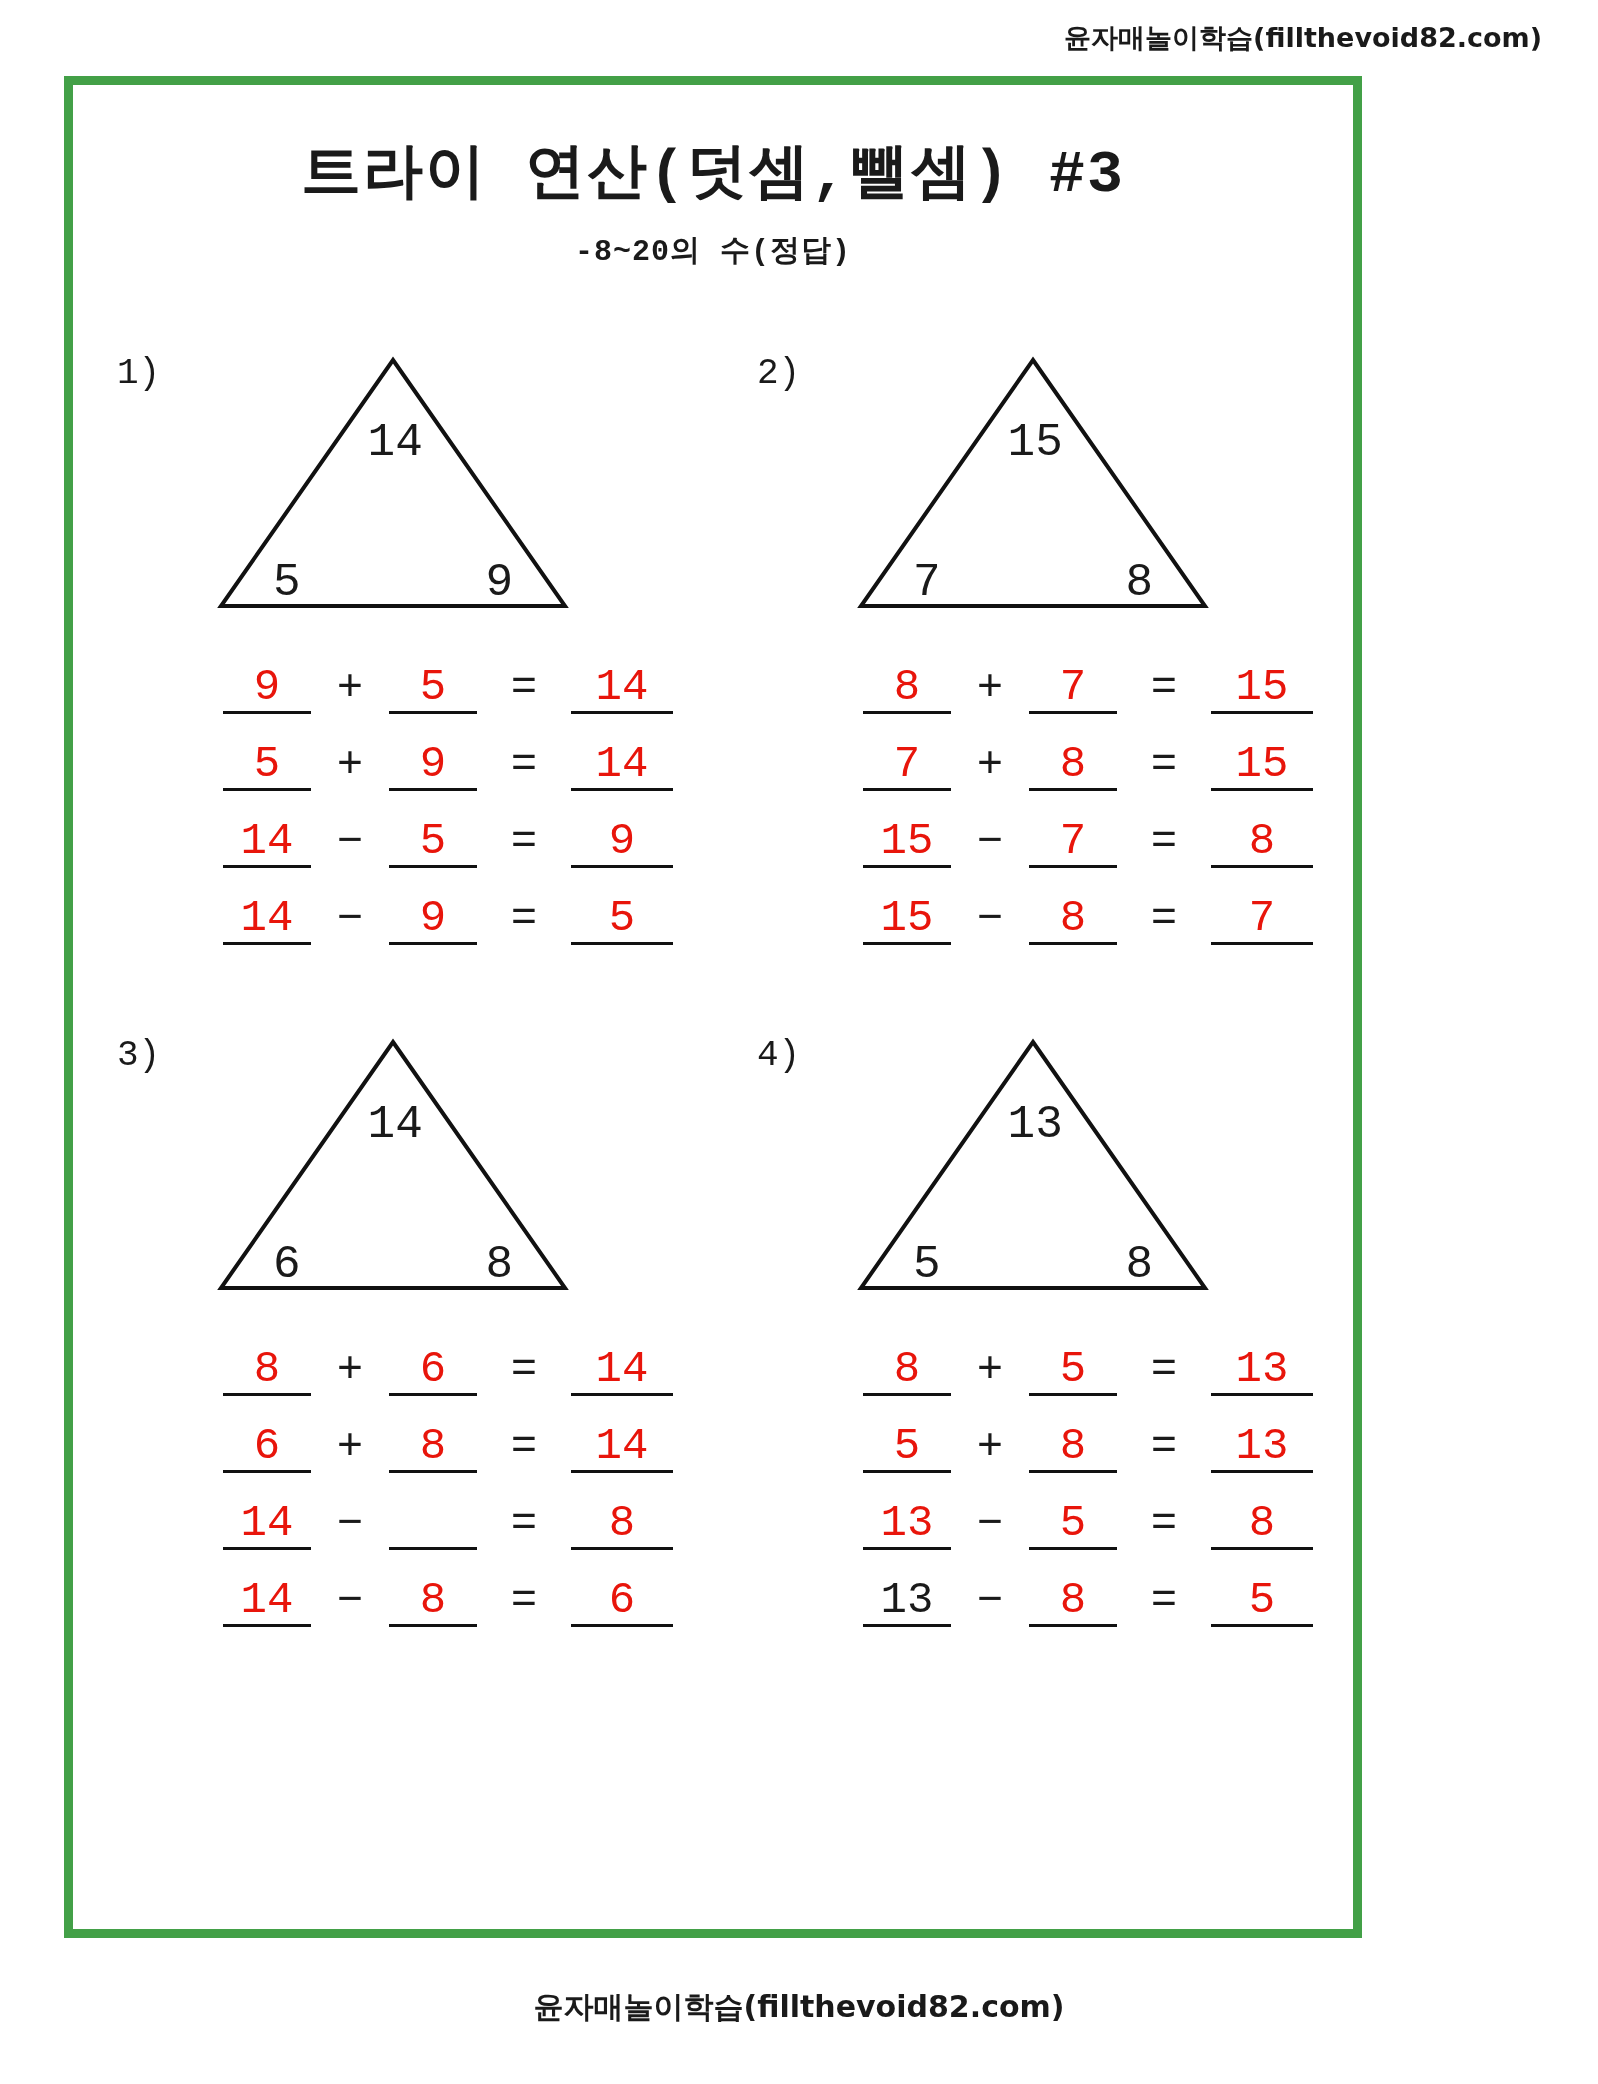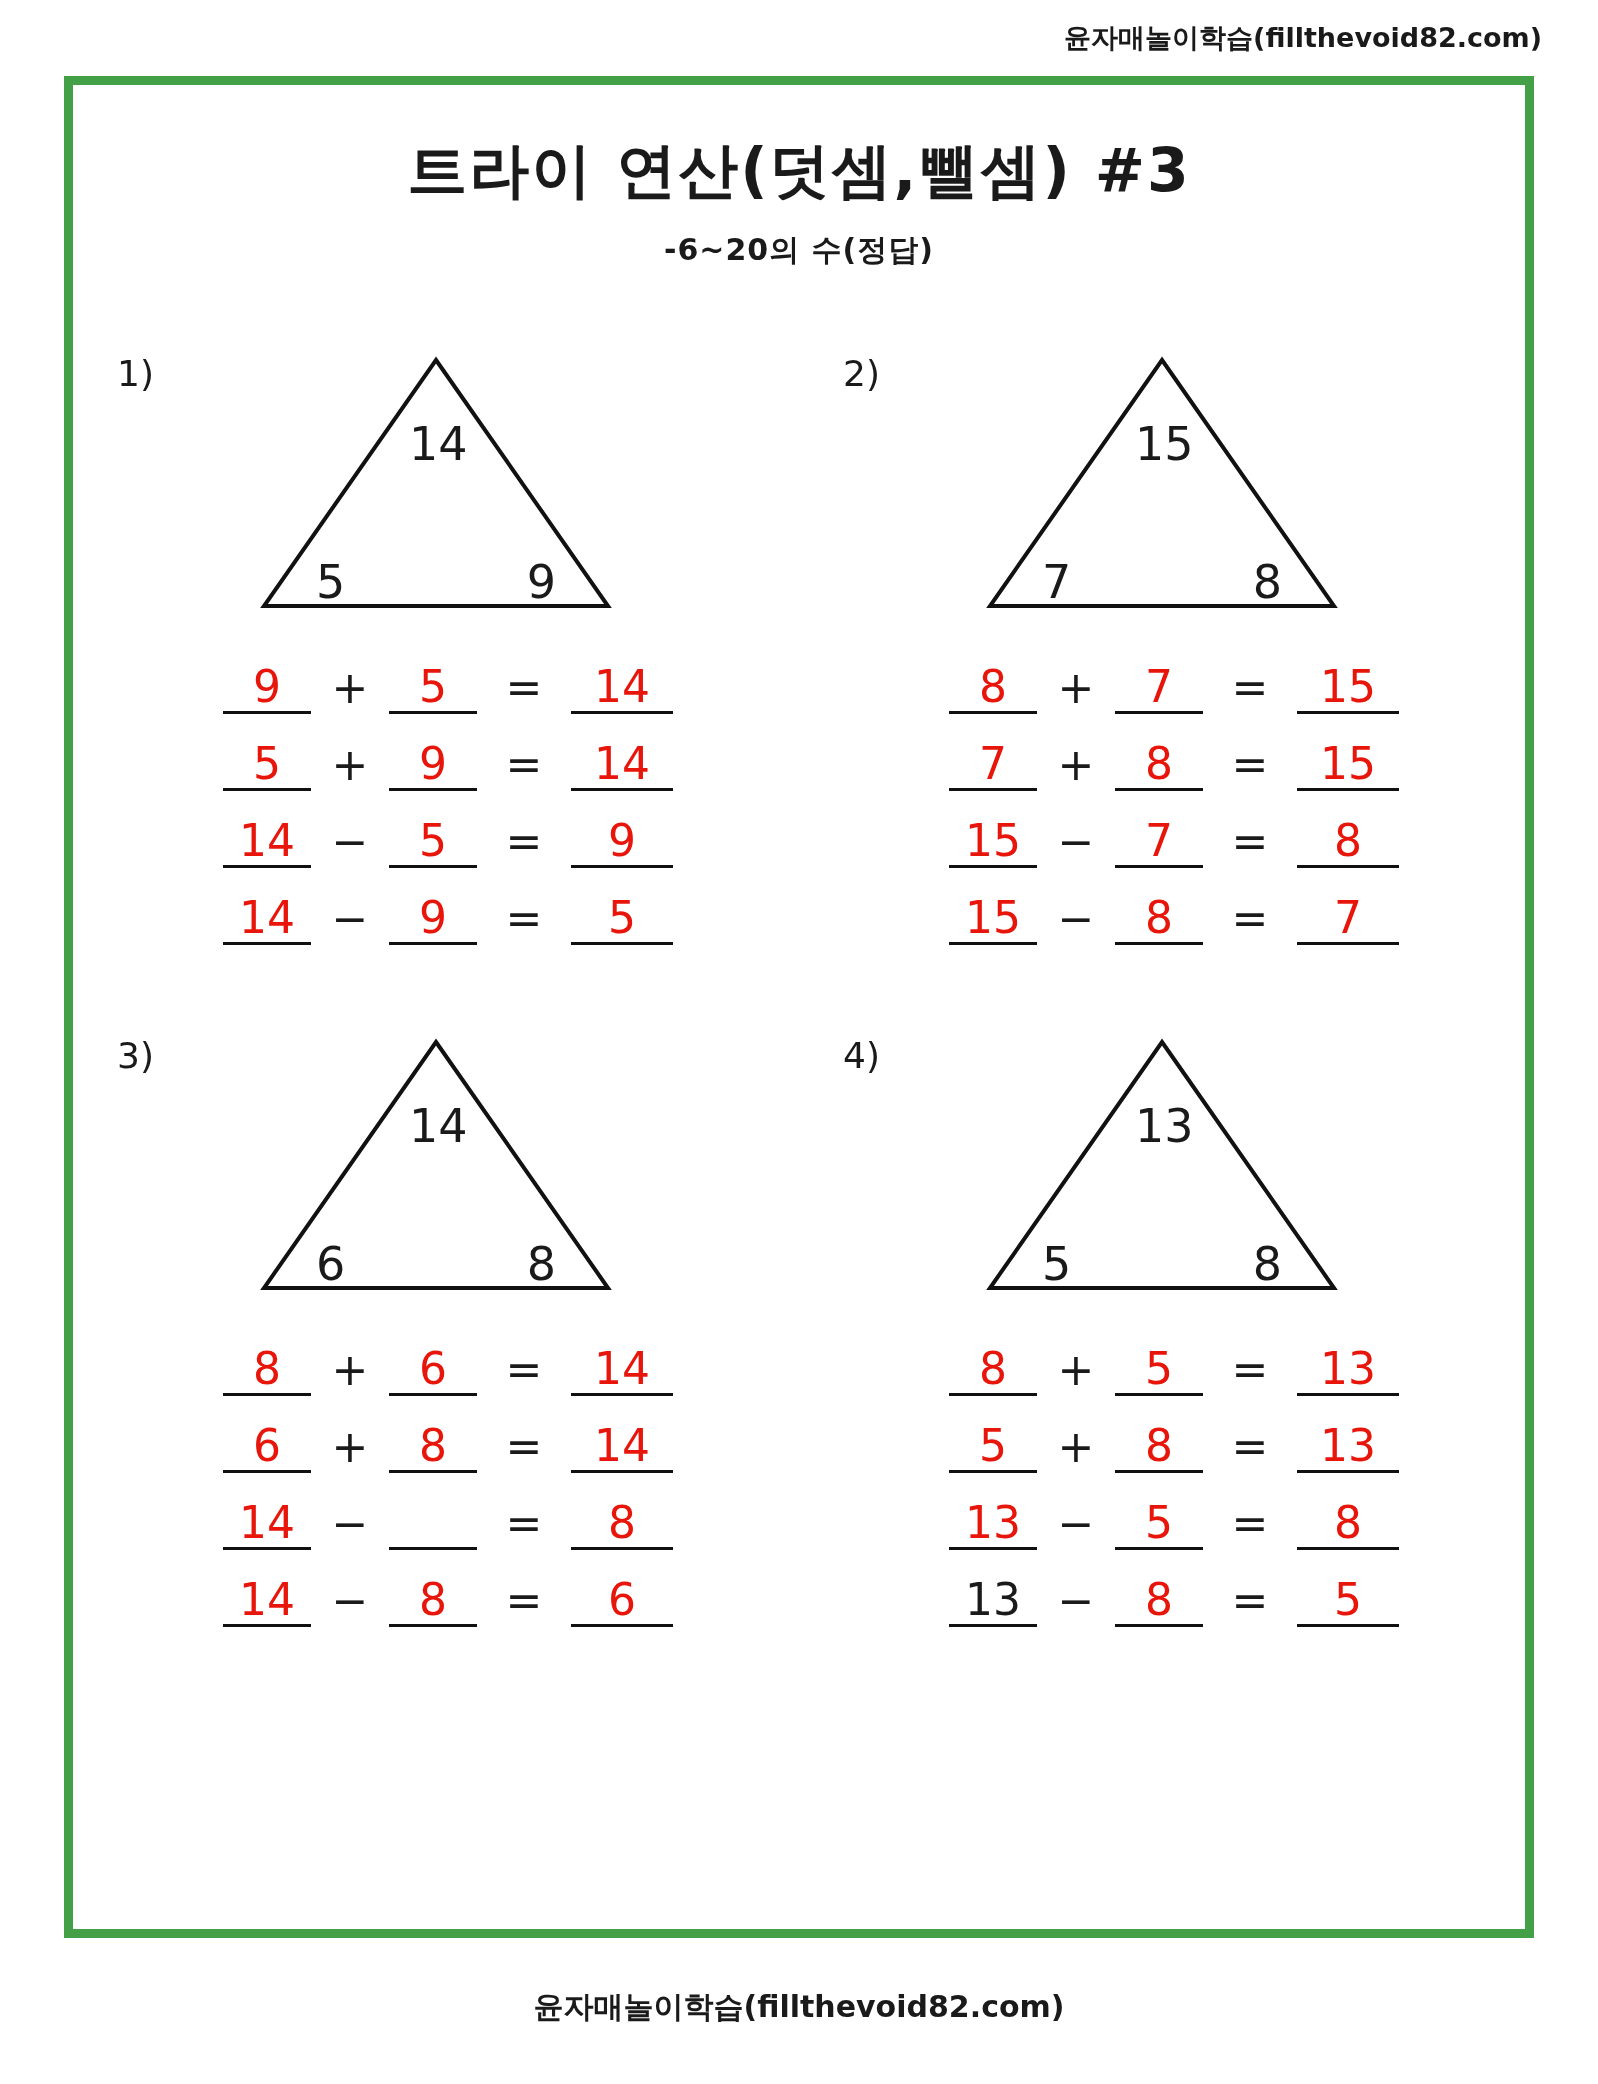--- a/index.html
+++ b/index.html
@@ -9,23 +9,24 @@
     position: relative;
     font-family: "DejaVu Sans", "Liberation Sans", sans-serif;
     color: #1a1a1a;
   }
   .page-header {
     position: absolute; top: 20px; right: 56px;
     font-size: 27px; font-weight: bold; letter-spacing: 0px;
   }
   .sheet {
     position: absolute; left: 64px; top: 76px;
-    width: 1470px; height: 1862px;
+    width: 1298px; height: 1862px;
     border: 9px solid #43a047;
     background: #ffffff;
+    font-family: Liberation Mono, monospace;
   }
   .title {
     margin-top: 46px;
     text-align: center;
     font-size: 60px; font-weight: 900;
     letter-spacing: 2px;
   }
   .subtitle {
     margin-top: 18px;
     text-align: center;
@@ -82,21 +83,21 @@
 </style>
 </head>
 <body>
 
 <div class="page">
 
   <div class="page-header">윤자매놀이학습(fillthevoid82.com)</div>
 
   <div class="sheet" id="sheet" style="border-color: rgb(67, 160, 71);">
     <h1 class="title">트라이 연산(덧셈,뺄셈) #3</h1>
-    <div class="subtitle">-6~20의 수(정답)</div>
+    <div class="subtitle">-8~20의 수(정답)</div>
     <div class="problems-grid" id="problems-grid">
   <div class="problem">
     <div class="problem-label">1)</div>
     <div class="triangle-wrap">
       <svg class="triangle-svg" viewBox="0 0 352 256" aria-hidden="true">
         <polygon points="176,5 348,251 4,251"></polygon>
       </svg>
       <span class="tri-num tri-top">14</span>
       <span class="tri-num tri-left">5</span>
       <span class="tri-num tri-right">9</span>

